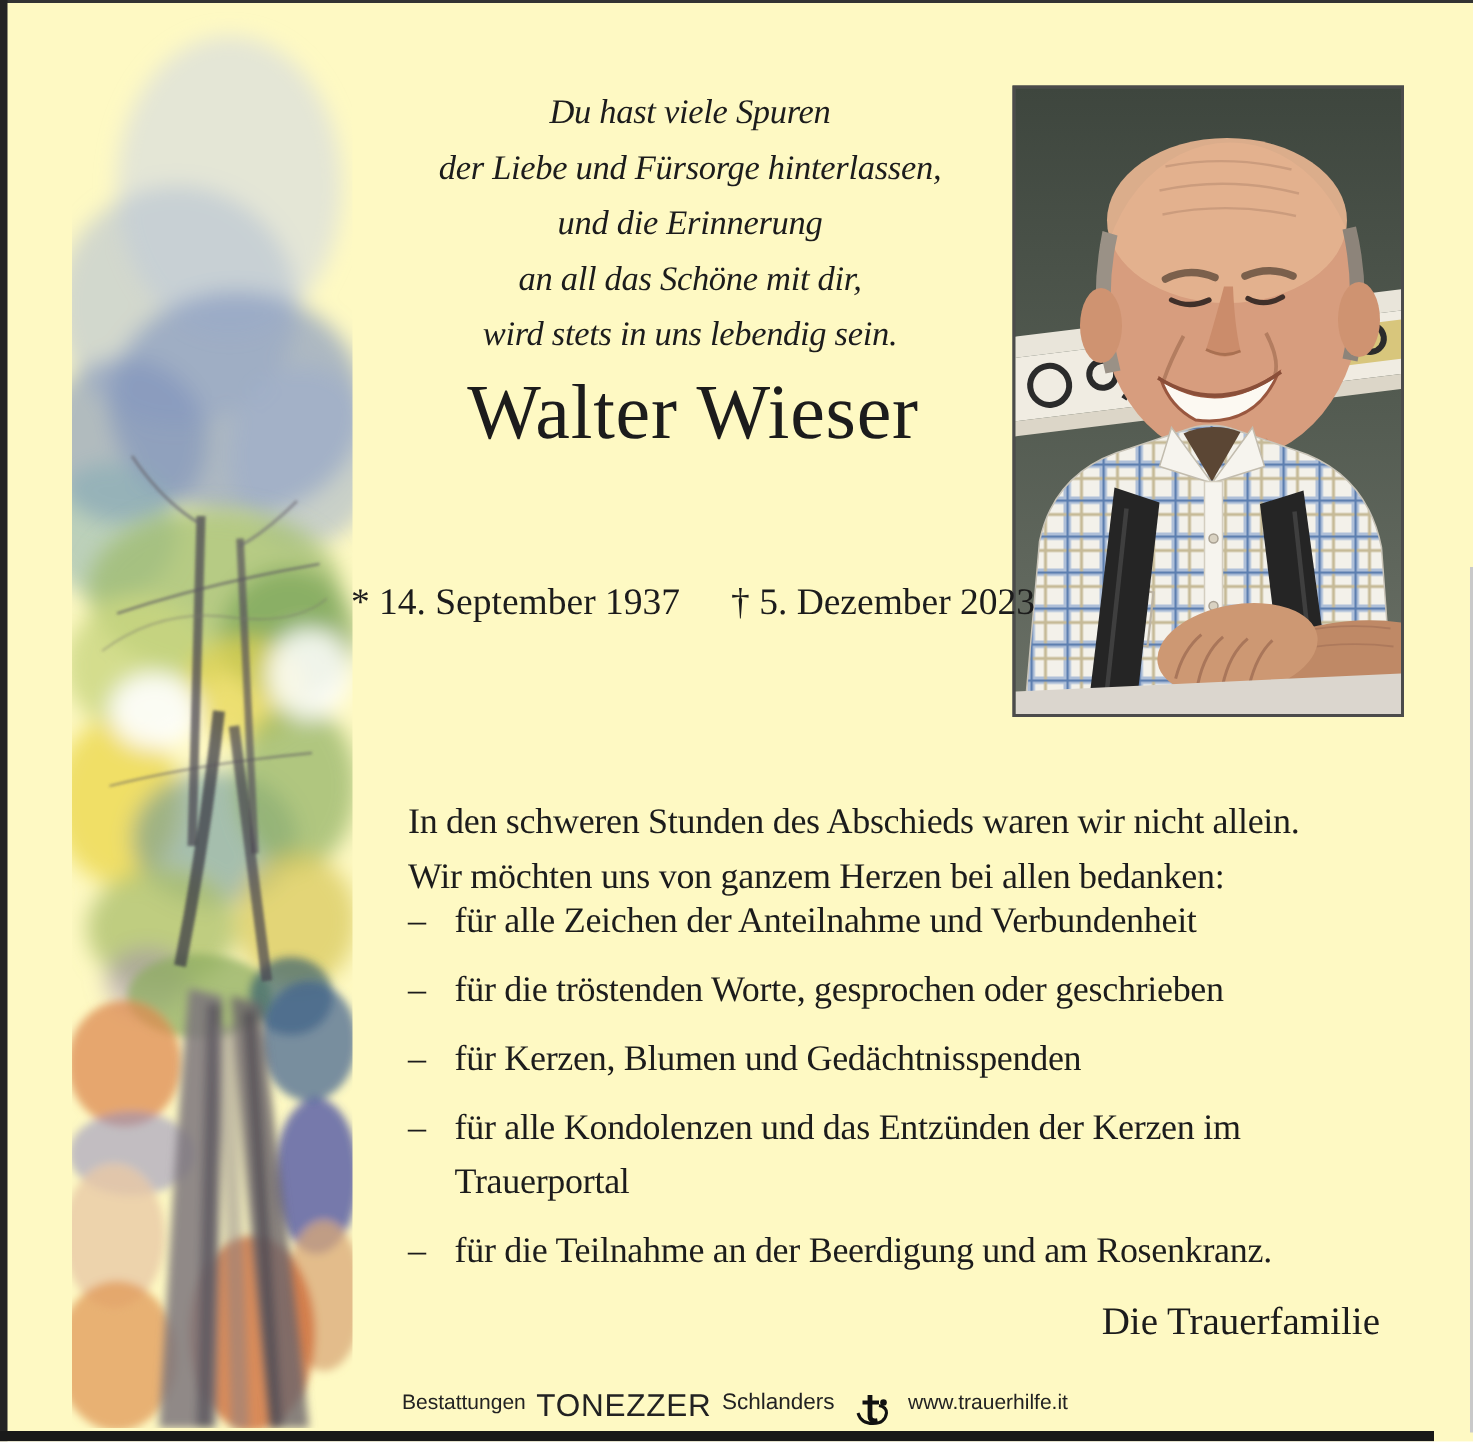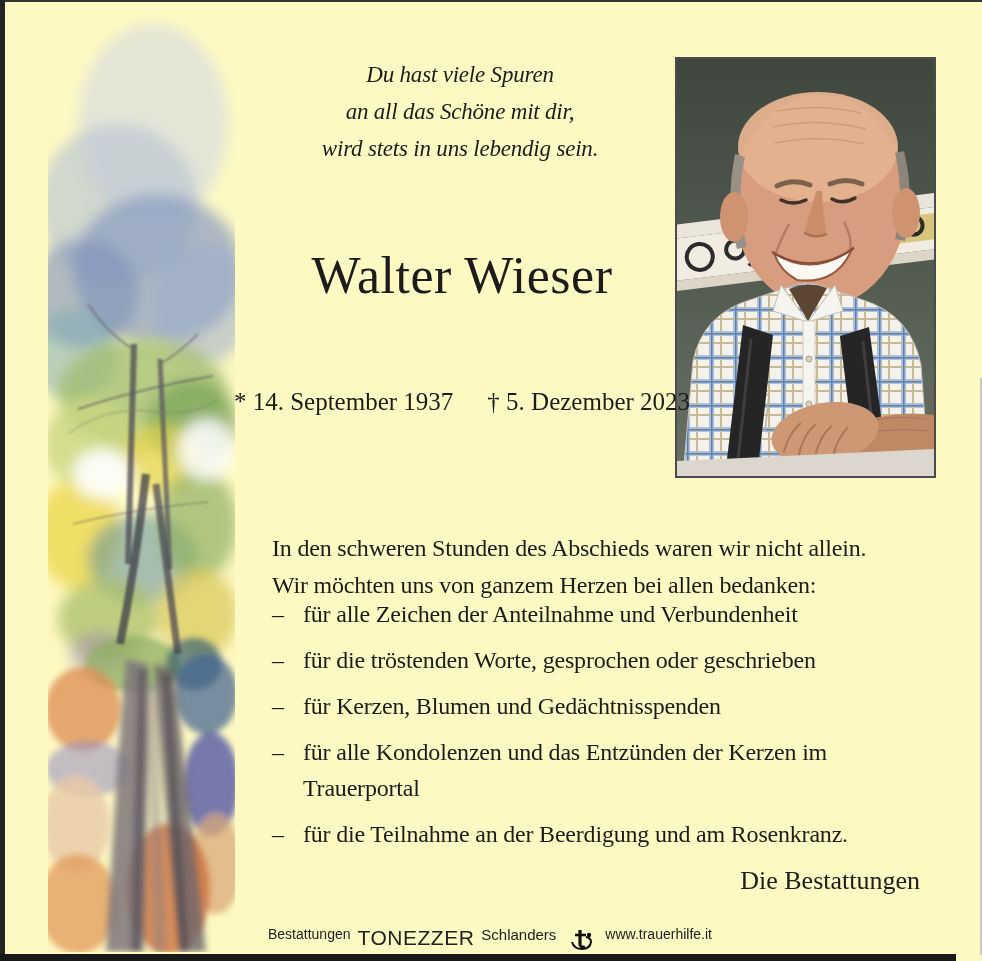--- a/index.html
+++ b/index.html
@@ -132,20 +132,22 @@
         <path d="M25,520 Q85,505 160,498" stroke="#5a5660" stroke-width="1.2" opacity="0.7" fill="none"></path>
         <path d="M20,430 Q60,400 110,408 Q150,412 170,395" stroke="#77736a" stroke-width="1" opacity="0.6" fill="none"></path>
         <path d="M40,300 Q60,330 85,345" stroke="#6a6670" stroke-width="2" opacity="0.7" fill="none"></path>
         <path d="M150,330 Q130,350 112,360" stroke="#6a6670" stroke-width="2" opacity="0.6" fill="none"></path>
       </g>
     </svg>
   </div>
 
   <div class="poem">
     <div>Du hast viele Spuren</div>
+    <div>der Liebe und Fürsorge hinterlassen,</div>
+    <div>und die Erinnerung</div>
     <div>an all das Schöne mit dir,</div>
     <div>wird stets in uns lebendig sein.</div>
   </div>
 
   <div class="photo">
     <svg width="257" height="417" viewBox="0 0 257 417">
       <defs>
         <linearGradient id="pbg" x1="0" y1="0" x2="0" y2="1">
           <stop offset="0" stop-color="#3e463e"></stop>
           <stop offset="0.5" stop-color="#535b51"></stop>
@@ -266,21 +268,21 @@
     <div class="thanks-item">
       <span class="dash">–</span>
       <span class="txt">für alle Kondolenzen und das Entzünden der Kerzen im Trauerportal</span>
     </div>
     <div class="thanks-item">
       <span class="dash">–</span>
       <span class="txt">für die Teilnahme an der Beerdigung und am Rosenkranz.</span>
     </div>
   </div>
 
-  <div class="signature">Die Bestattungen</div>
+  <div class="signature">Die Trauerfamilie</div>
 
   <div class="footer">
     <span class="prefix">Bestattungen</span>
     <span class="brand">TONEZZER</span>
     <span class="city">Schlanders</span>
     <span class="logo">
       <svg width="24" height="22" viewBox="0 0 24 22">
         <path d="M10,1 L10,15 Q10,19 15,18" stroke="#111" stroke-width="3.2" fill="none"></path>
         <path d="M5,6 L16,6" stroke="#111" stroke-width="2.6" fill="none"></path>
         <path d="M2,13 Q4,20 12,20 Q20,20 21,13 Q21,9 16,8" stroke="#111" stroke-width="2" fill="none"></path>

